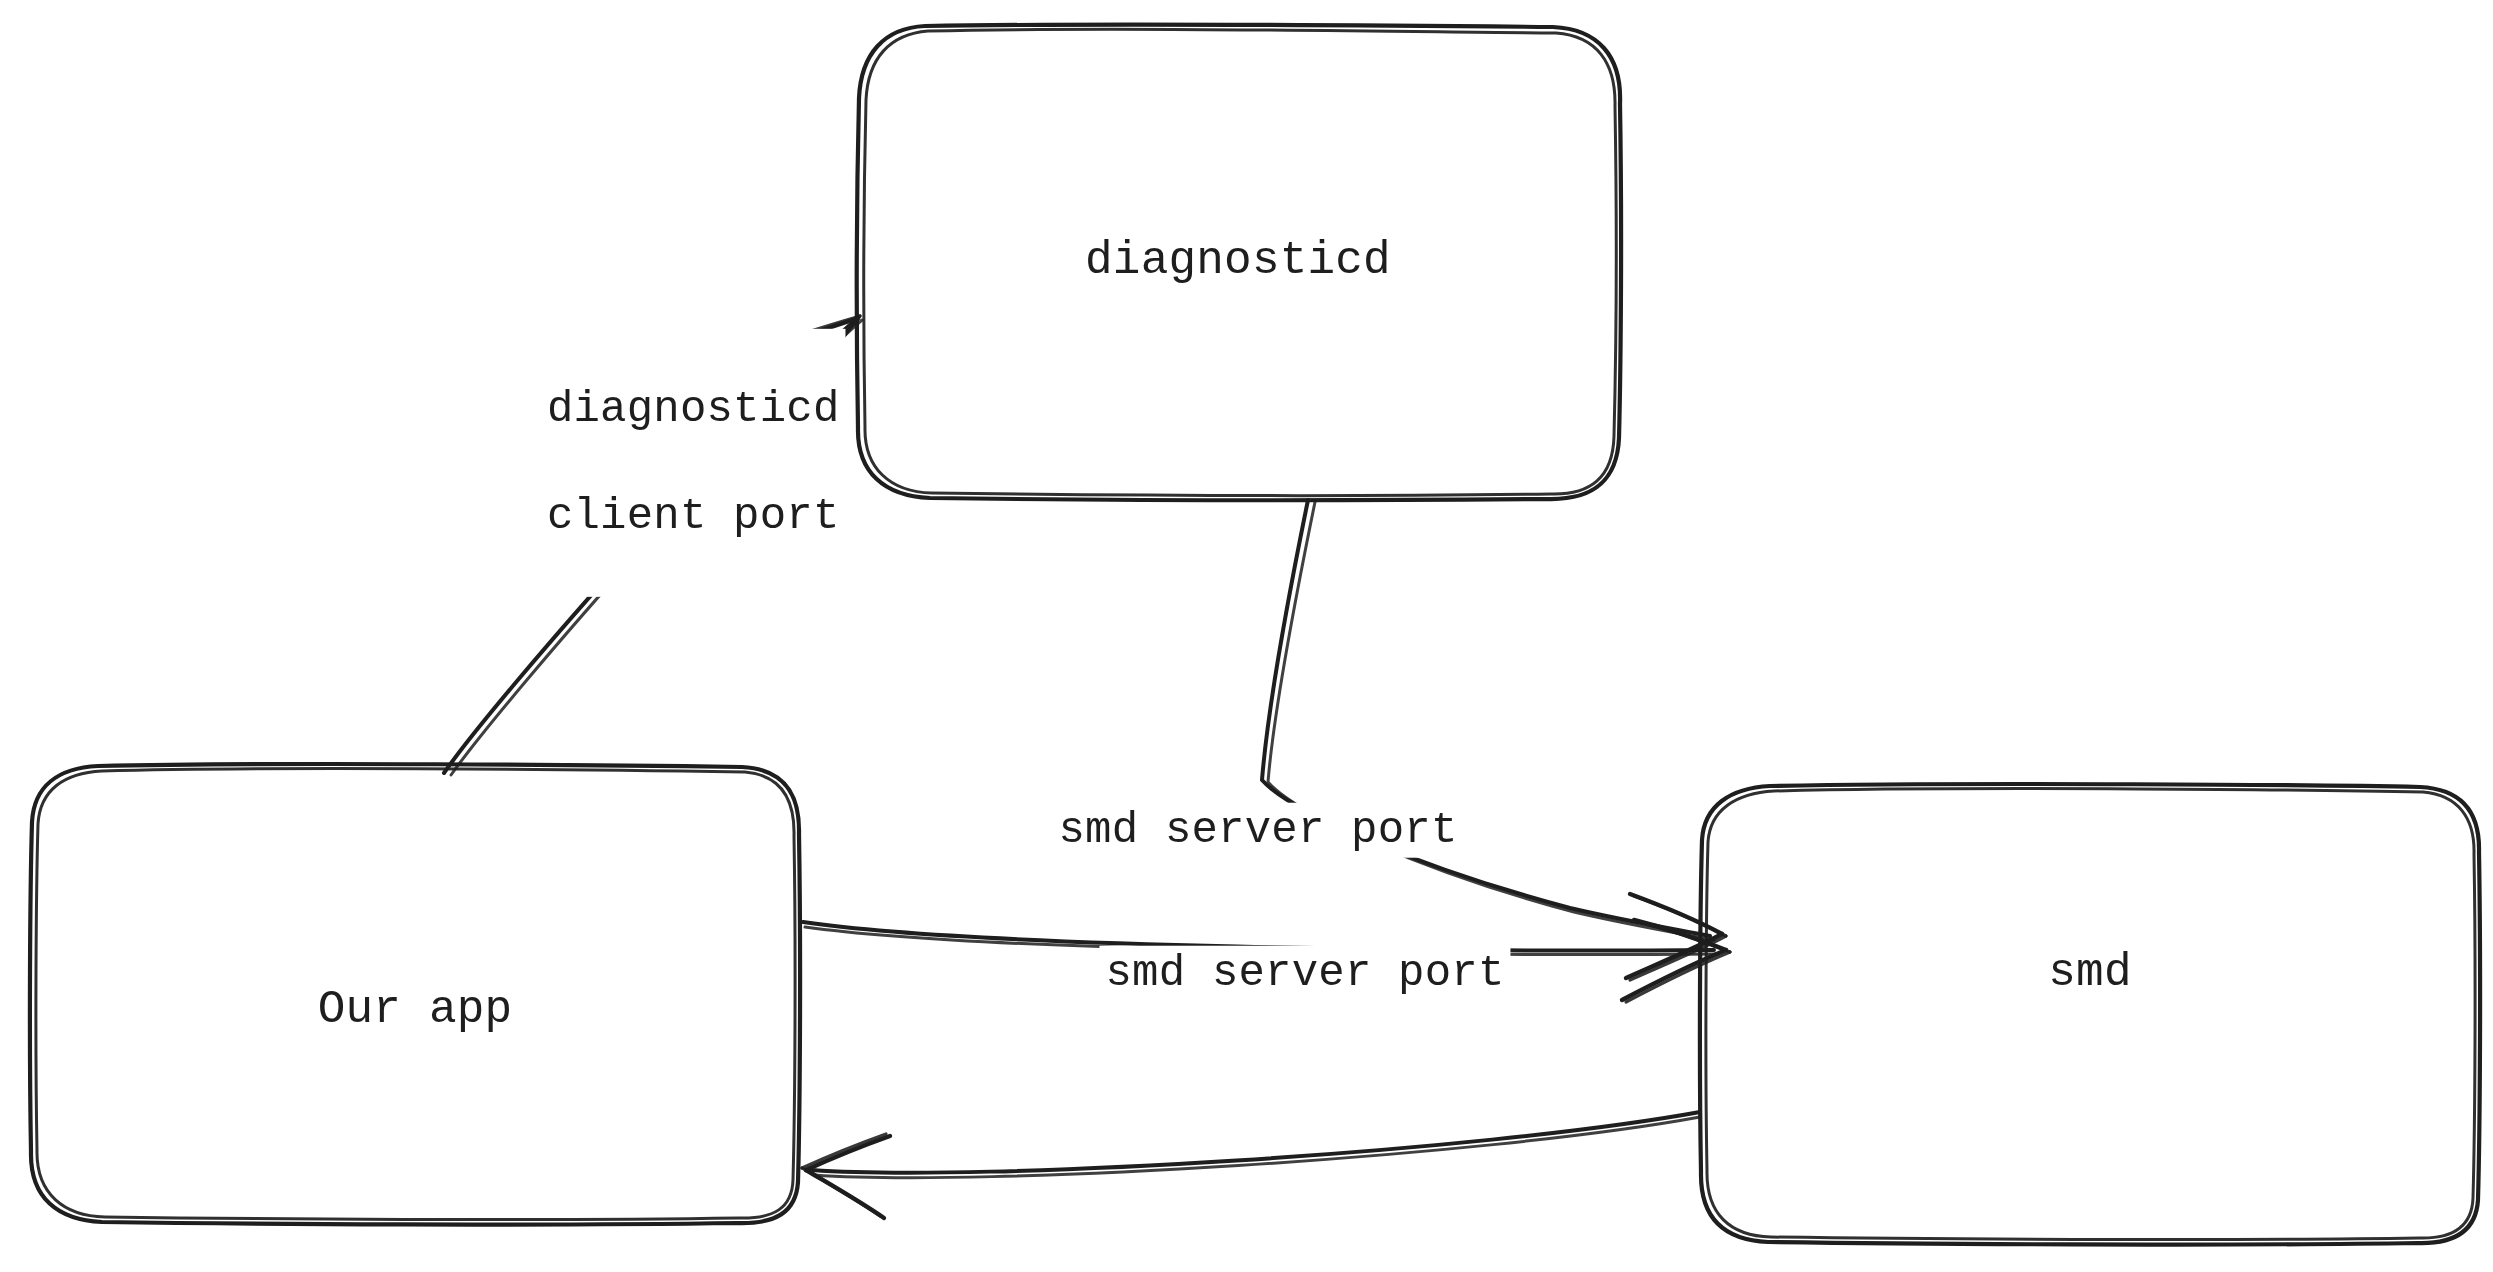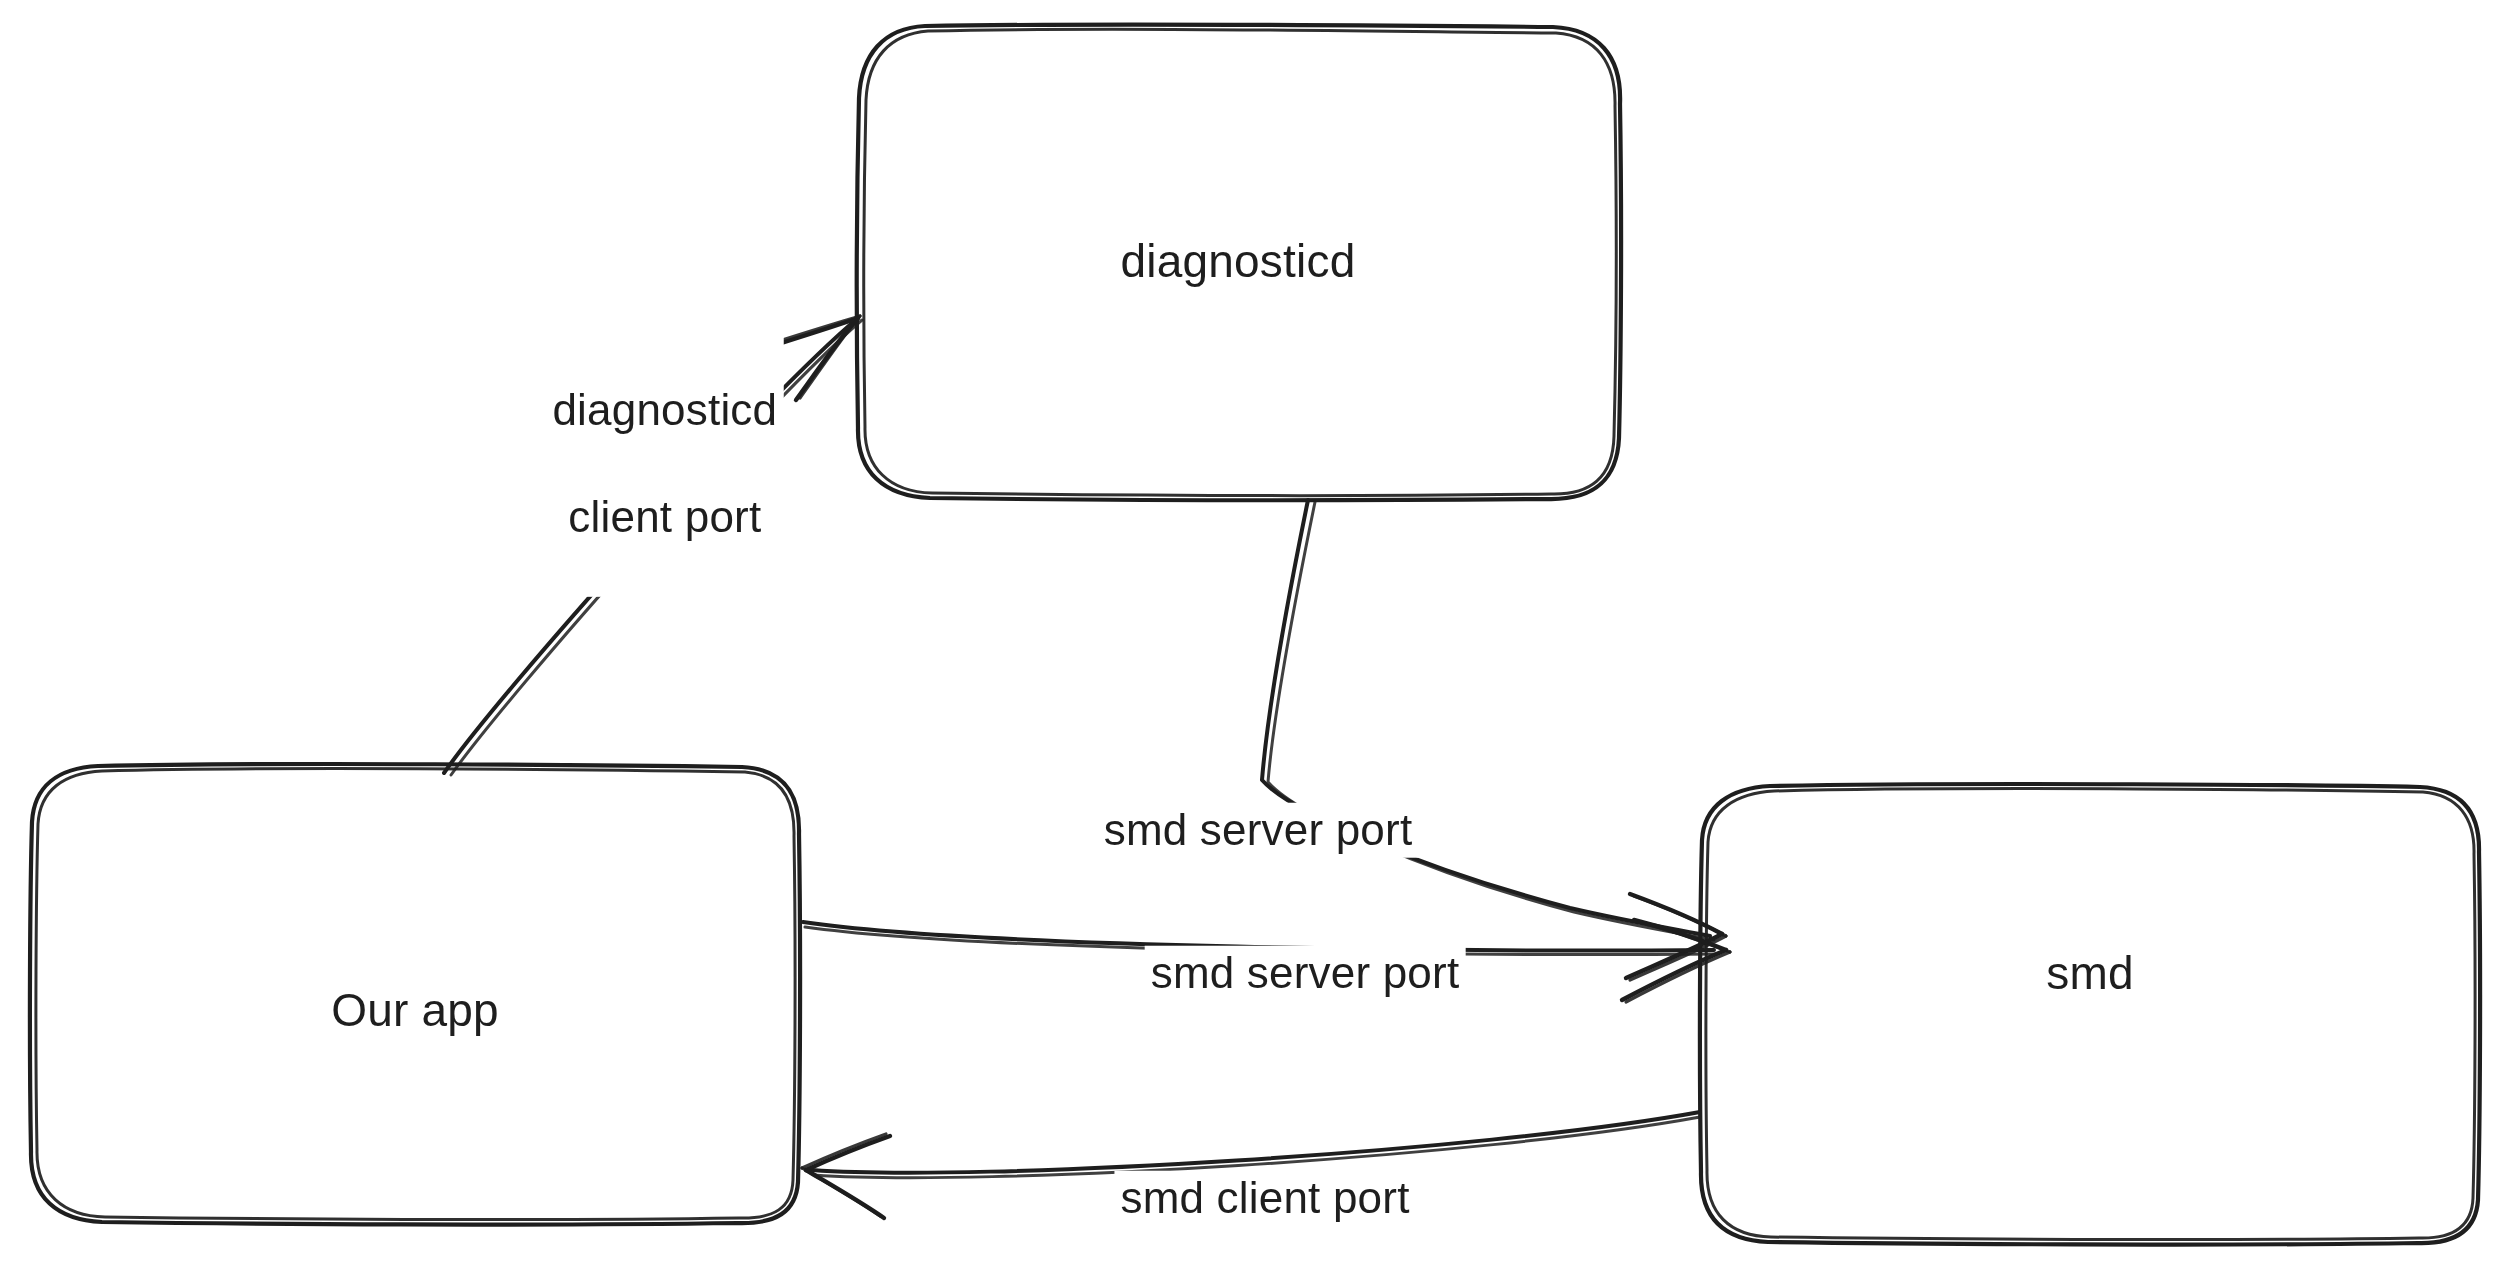--- a/index.html
+++ b/index.html
@@ -36,21 +36,21 @@
   .node-shape { stroke-width: 4.2; }
   .node-shape-2 { stroke-width: 3.0; opacity: 0.92; }
   .edge-line { stroke-width: 4.0; }
   .edge-line-2 { stroke-width: 3.0; opacity: 0.85; }
   .arrowhead { stroke-width: 4.4; }
   .arrowhead-2 { stroke-width: 3.2; opacity: 0.88; }
 
   .txt {
     position: absolute;
     color: #1e1e1e;
-    font-family: Liberation Sans, sans-serif;
+    font-family: Liberation Mono, monospace;
     font-weight: 400;
     white-space: pre;
     line-height: 1.24;
     letter-spacing: 0.2px;
   }
   .node-label {
     font-size: 46px;
     text-align: center;
     transform: translate(-50%, -50%);
   }
@@ -134,15 +134,14 @@
 
   <div class="txt edge-label" style="left:640px; top:463px; line-height:1.22;">
     <span>diagnosticd</span><br>
     <span>client port</span>
   </div>
 
   <div class="txt edge-label" style="left:1258px; top:830px;">smd server port</div>
 
   <div class="txt edge-label" style="left:1305px; top:973px;">smd server port</div>
 
-  <div class="txt edge-label" style="left:1265px; top:1198px;">smd client port</div>
 
 </div>
 
 </body></html>

